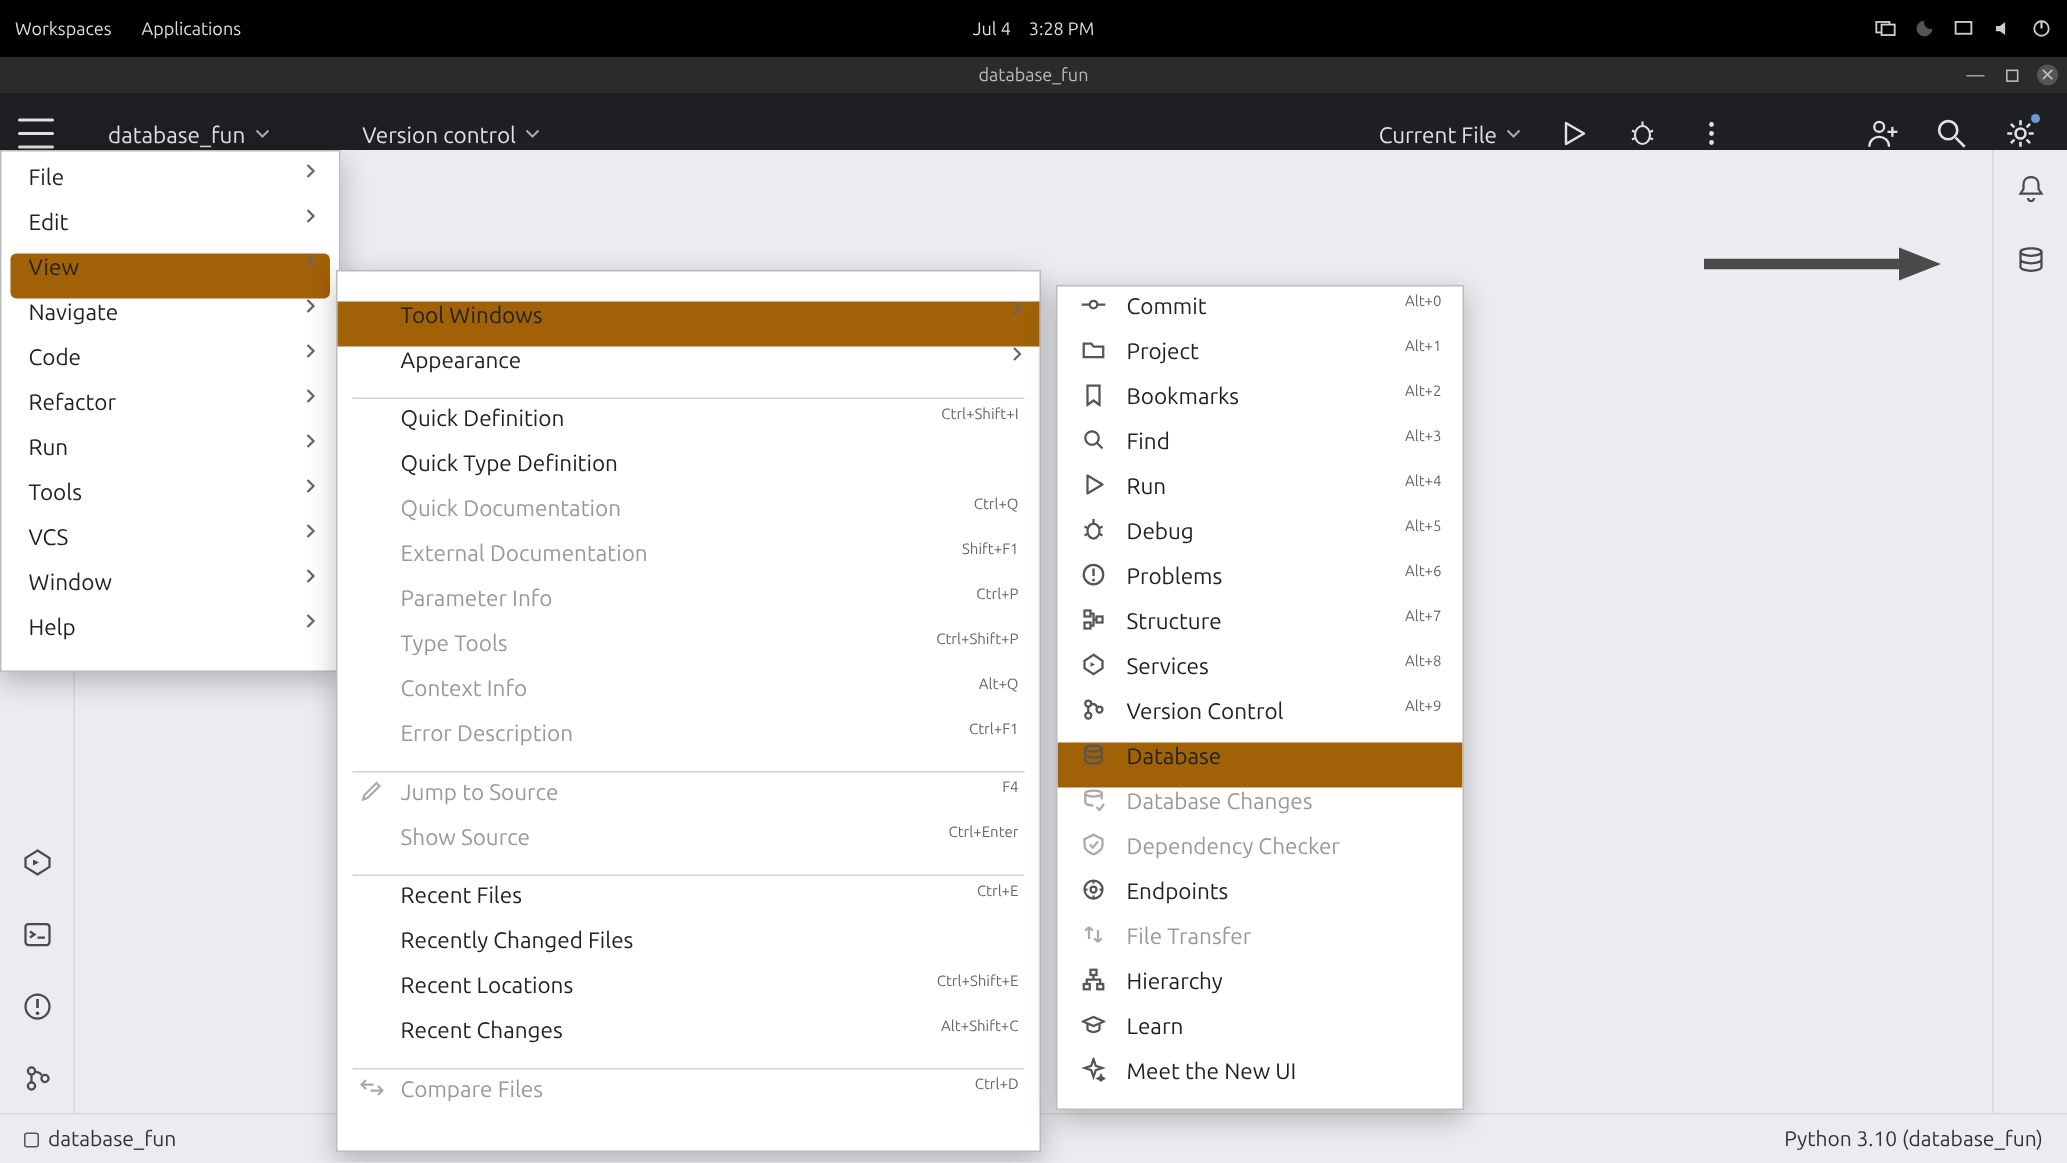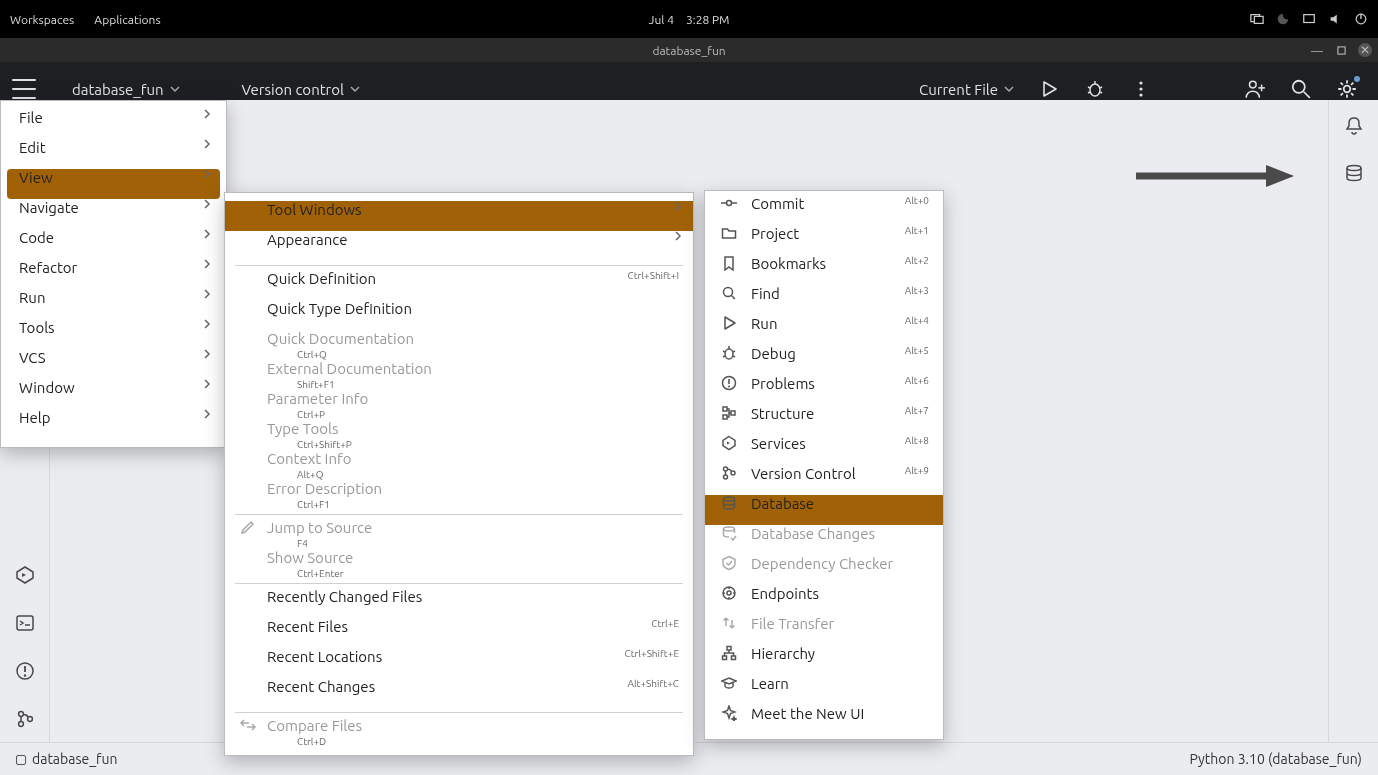--- a/index.html
+++ b/index.html
@@ -133,36 +133,36 @@
 }
 .menu-item {
   display: flex;
   align-items: flex-start;
   height: 30px;
   padding: 0 14px 0 26px;
   cursor: pointer;
   position: relative;
 }
 .menu-item.highlighted { background: #a16207; }
-.menu-item.disabled { color: #999; flex-direction: column; }
+.menu-item.disabled { color: #999; }
 .menu-item .label { flex: 1; white-space: nowrap; }
 .menu-item .shortcut { color: #666; font-size: 10px; margin-left: 30px; }
 .menu-item .submenu-arrow { position: absolute; right: 10px; width: 10px; height: 10px; color: #555; }
 .menu-item .ico { position: absolute; left: 6px; width: 16px; height: 16px; color: #555; display:flex; align-items:center; justify-content:center; }
 .menu-sep { height: 1px; background: #d0d0d0; margin: 4px 10px; }
 
 #main-menu { top: 100px; left: 0; width: 227px; padding: 8px 6px; }
 #main-menu .menu-item { border-radius: 4px; padding: 0 12px; height: 30px; }
 #main-menu .menu-item .submenu-arrow { right: 8px; }
 
-#view-menu { top: 180px; left: 224px; width: 470px; padding: 8px 0; margin-top: 12px; }
+#view-menu { top: 180px; left: 224px; width: 470px; padding: 20px 0; }
 #view-menu .menu-item { padding-left: 42px; }
 #view-menu .menu-item .ico { left: 15px; }
 
-#toolwin-menu { top: 190px; left: 704px; width: 240px; padding: 4px 0; max-height: 553px; overflow: hidden; }
+#toolwin-menu { top: 190px; left: 704px; width: 272px; padding: 4px 0; max-height: 553px; overflow: hidden; }
 #toolwin-menu .menu-item { padding-left: 46px; }
 #toolwin-menu .menu-item .ico { left: 16px; }
 #toolwin-menu .menu-item .shortcut { margin-left: 10px; }
 
 svg { display: block; }
 </style>
 </head>
 <body>
 
 <div class="system-bar">
@@ -468,25 +468,25 @@
       </span>
       <span class="label">Jump to Source</span>
       <span class="shortcut">F4</span>
     </div>
     <div class="menu-item disabled">
       <span class="label">Show Source</span>
       <span class="shortcut">Ctrl+Enter</span>
     </div>
     <div class="menu-sep"></div>
     <div class="menu-item">
-      <span class="label">Recently Changed Files</span>
-    </div>
-    <div class="menu-item">
       <span class="label">Recent Files</span>
       <span class="shortcut">Ctrl+E</span>
+    </div>
+    <div class="menu-item">
+      <span class="label">Recently Changed Files</span>
     </div>
     <div class="menu-item">
       <span class="label">Recent Locations</span>
       <span class="shortcut">Ctrl+Shift+E</span>
     </div>
     <div class="menu-item">
       <span class="label">Recent Changes</span>
       <span class="shortcut">Alt+Shift+C</span>
     </div>
     <div class="menu-sep"></div>

